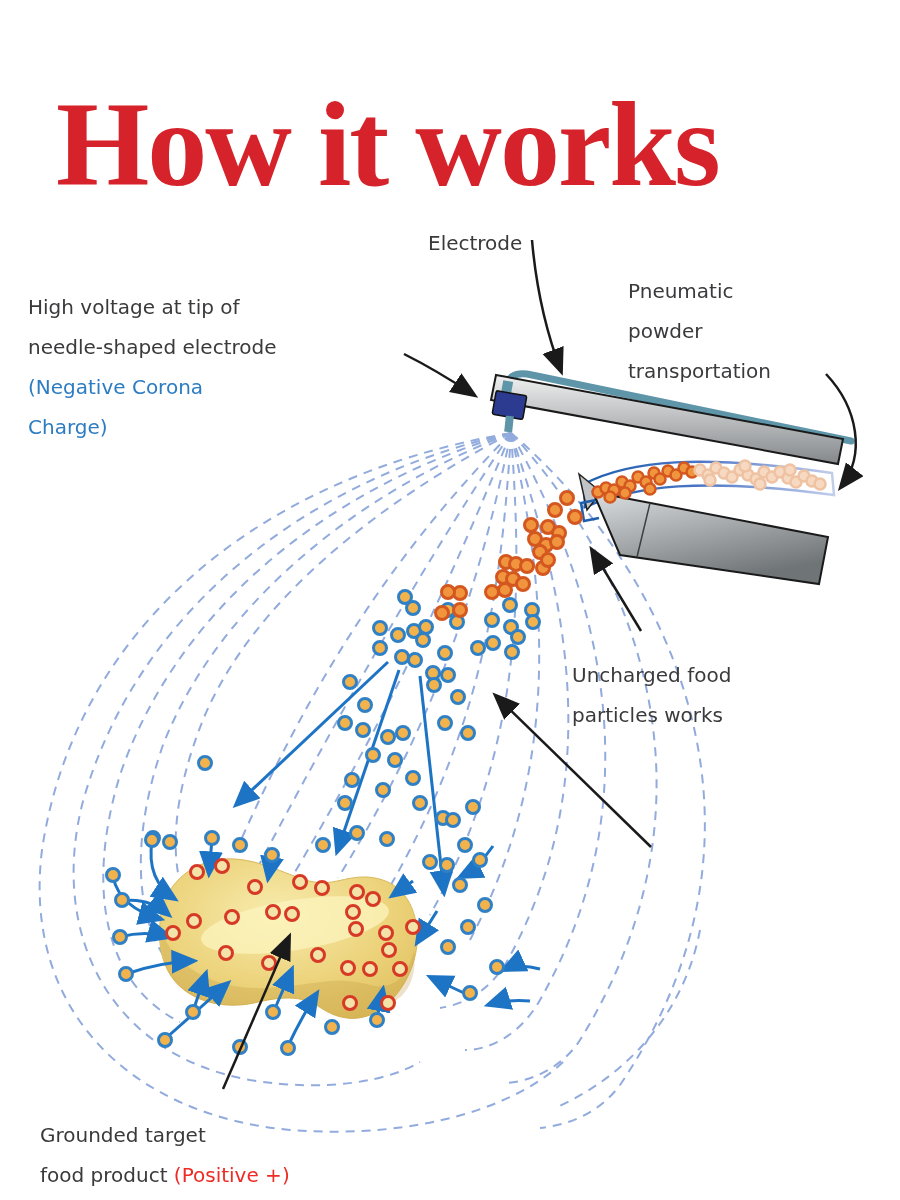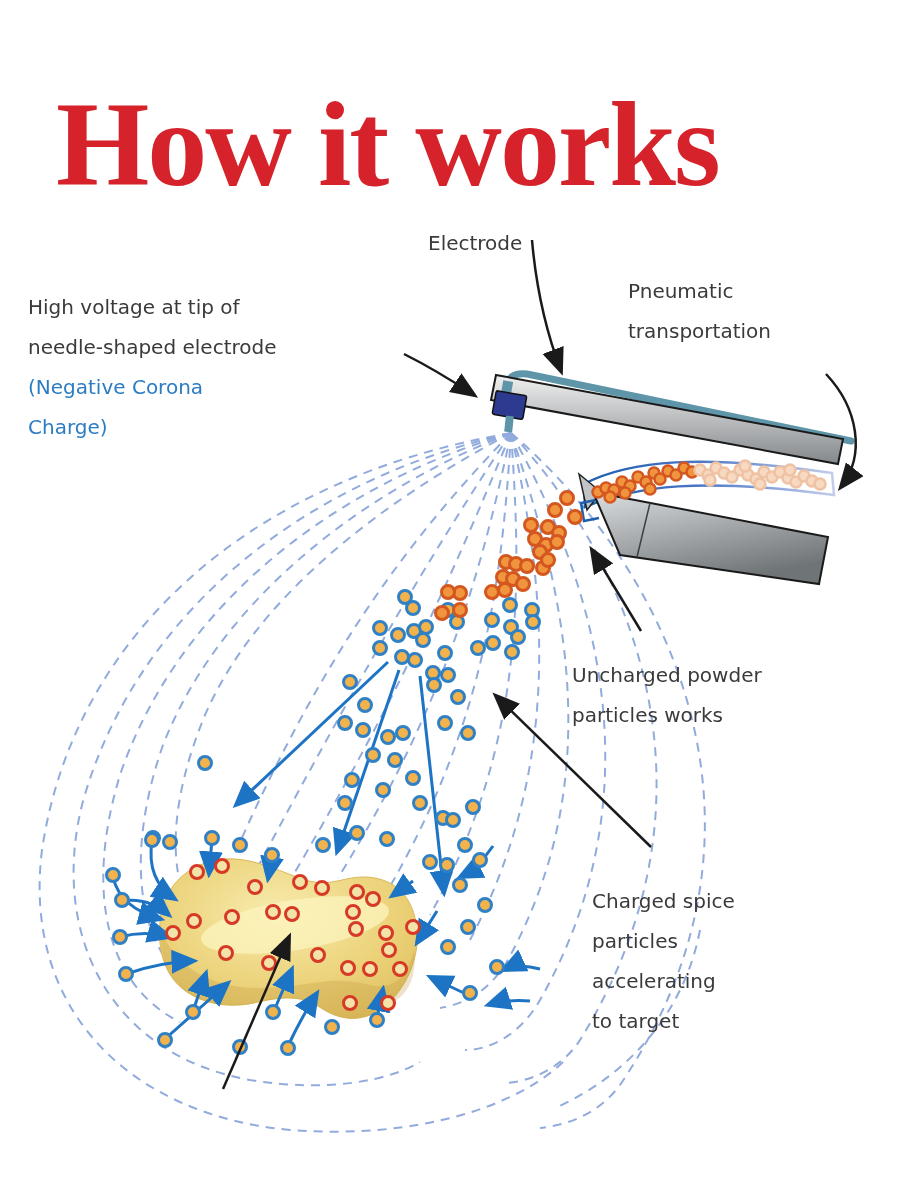--- a/index.html
+++ b/index.html
@@ -287,36 +287,36 @@
   </svg>
 
   <h1 class="title">How it works</h1>
 
   <div class="lbl" style="left:428px;top:203px;width:205px">
     <span>Electrode</span>
   </div>
 
   <div class="lbl" style="left:628px;top:251px;width:234px">
     <div>Pneumatic</div>
+    <div>powder</div>
     <div>transportation</div>
   </div>
 
   <div class="lbl" style="left:28px;top:267px;width:414px">
     <div>High voltage at tip of</div>
     <div>needle-shaped electrode</div>
     <div class="blue">(Negative Corona</div>
     <div class="blue">Charge)</div>
   </div>
 
   <div class="lbl" style="left:572px;top:635px;width:300px">
-    <div>Uncharged powder</div>
+    <div>Uncharged food</div>
     <div>particles works</div>
   </div>
 
-  <div class="lbl" style="left:592px;top:861px;width:270px">
-    <div>Charged spice</div>
-    <div>particles</div>
-    <div>accelerating</div>
-    <div>to target</div>
-  </div>
-
+
+  <div class="lbl" style="left:40px;top:1095px;width:470px">
+    <div>Grounded target</div>
+    <div><span>food product</span>
+      <span class="red">(Positive +)</span></div>
+  </div>
 
 </div>
 
 </body></html>

